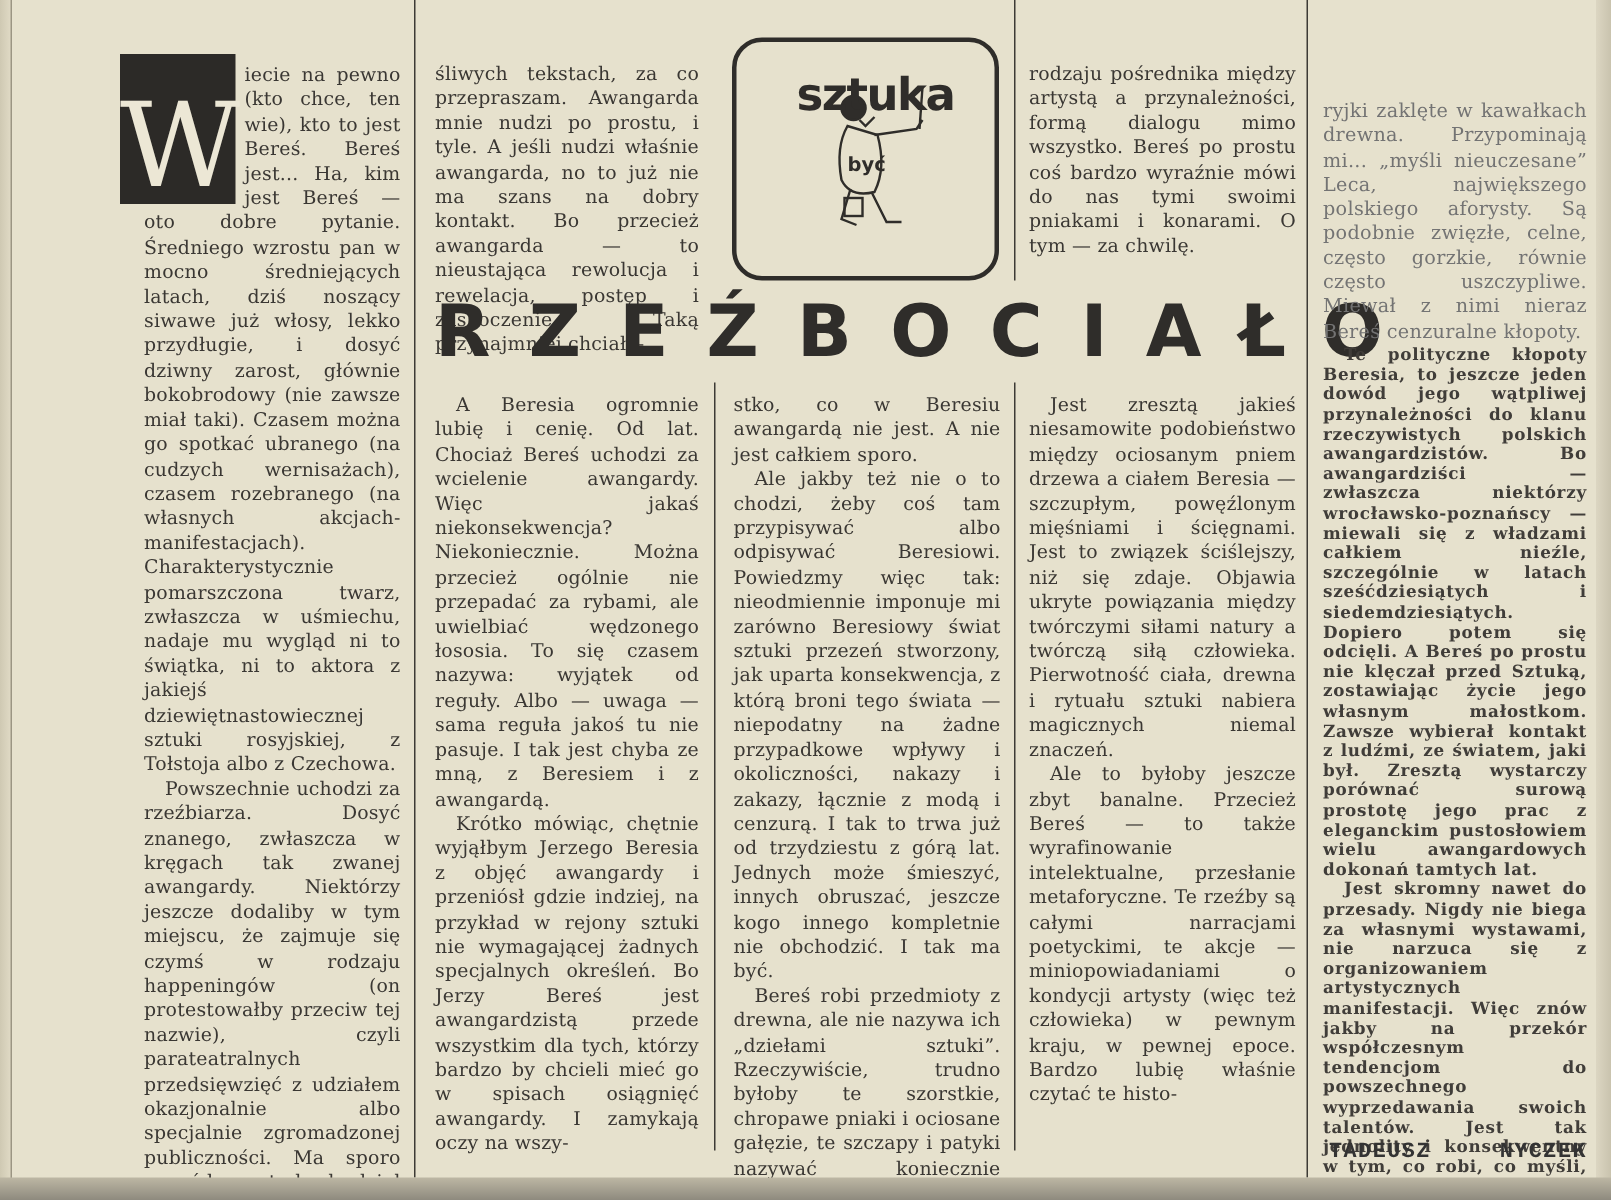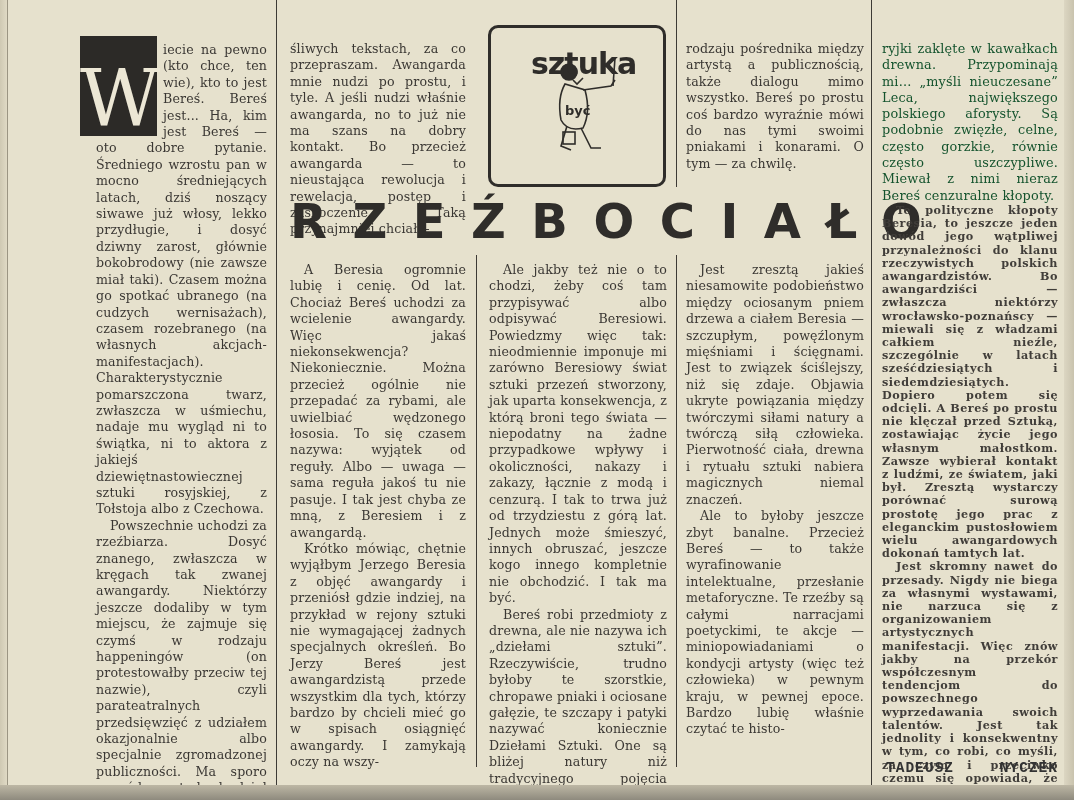--- a/index.html
+++ b/index.html
@@ -18,37 +18,37 @@
     background:linear-gradient(90deg,#dcd6c2,#c9c3ae); }
   .rule { position:absolute; width:1px; background:#3d3a35; }
   .col {
     position:absolute; font-size:12.6px; line-height:16.4px;
     text-align:justify; letter-spacing:0.15px;
   }
   .col p { margin:0; text-indent:14px; }
   .col p.noindent { text-indent:0; }
   .col5 { font-size:11.2px; line-height:13.2px; letter-spacing:0.5px; font-weight:bold; color:#403d39; }
   .col5 p { text-indent:14px; }
-  .col5 p.big { font-size:12.8px; line-height:16.3px; font-weight:normal; letter-spacing:0.2px; color:#14532d; }
+  .col5 p.big { font-size:12.8px; line-height:16.3px; font-weight:normal; letter-spacing:0.2px; color:#737373;margin-top:26px; }
   .dropcap {
     float:left; width:77px; height:100px; margin:-6px 6px 0 -16px;
     background:#2c2a27; color:#ece7d5;
     font-family:"DejaVu Serif", serif; font-size:84px; line-height:96px;
     text-align:center; padding-top:4px; box-sizing:border-box;
   }
   .dropcap span { display:inline-block; margin-top:28px; line-height:60px; font-size:78px; }
   .title {
     position:absolute; left:290px; top:193px; width:560px; height:56px;
     font-family:"DejaVu Sans", sans-serif; font-weight:bold;
     font-size:48px; letter-spacing:25.5px; color:#2f2d2a; line-height:56px;
     white-space:nowrap;
   }
   .logo {
     position:absolute; left:488px; top:25px; width:178px; height:162px;
-    border:3px solid #2f2d2a; border-radius:10px; box-sizing:border-box;
+    border:3px solid #2f2d2a; border-radius:20px; box-sizing:border-box;
   }
   .logo .w1, .logo .w3 {
     position:absolute; font-family:"DejaVu Sans", sans-serif; font-weight:bold;
     color:#2f2d2a; letter-spacing:-1px;
   }
   .logo .w1 { left:40px; top:18px; font-size:30px; }
   .logo .w3 { left:38px; top:112px; font-size:30px; }
   .logo .w2 { position:absolute; left:74px; top:75px; font-family:"DejaVu Sans", sans-serif;
     font-weight:bold; font-size:13px; color:#2f2d2a; }
   .logo svg { position:absolute; left:0; top:0; }
@@ -92,31 +92,32 @@
       <path d="M76 98 L70 118 L80 122"></path>
       <path d="M90 100 L100 120 L110 120"></path>
       <rect x="72" y="104" width="12" height="12"></rect>
     </g>
   </svg>
   <div class="w1">sztuka</div>
   <div class="w2">być</div>
 </div>
 
 <div class="col" style="left:686px; top:41px; width:178px;">
-  <p class="noindent">rodzaju pośrednika między artystą a publicznością, także dialogu mimo wszystko. Bereś po prostu coś bardzo wyraźnie mówi do nas tymi swoimi pniakami i konarami. O tym — za chwilę.</p>
+  <p class="noindent">rodzaju pośrednika między artystą a przynależności, formą dialogu mimo wszystko. Bereś po prostu coś bardzo wyraźnie mówi do nas tymi swoimi pniakami i konarami. O tym — za chwilę.</p>
 </div>
 
 <div class="title">RZEŹBOCIAŁO</div>
 
 <div class="col" style="left:290px; top:262px; width:176px;">
   <p>A Beresia ogromnie lubię i cenię. Od lat. Chociaż Bereś uchodzi za wcielenie awangardy. Więc jakaś niekonsekwencja? Niekoniecznie. Można przecież ogólnie nie przepadać za rybami, ale uwielbiać wędzonego łososia. To się czasem nazywa: wyjątek od reguły. Albo — uwaga — sama reguła jakoś tu nie pasuje. I tak jest chyba ze mną, z Beresiem i z awangardą.</p>
   <p>Krótko mówiąc, chętnie wyjąłbym Jerzego Beresia z objęć awangardy i przeniósł gdzie indziej, na przykład w rejony sztuki nie wymagającej żadnych specjalnych określeń. Bo Jerzy Bereś jest awangardzistą przede wszystkim dla tych, którzy bardzo by chcieli mieć go w spisach osiągnięć awangardy. I zamykają oczy na wszy-</p>
 </div>
 
 <div class="col" style="left:489px; top:262px; width:178px;">
+  <p class="noindent">stko, co w Beresiu awangardą nie jest. A nie jest całkiem sporo.</p>
   <p>Ale jakby też nie o to chodzi, żeby coś tam przypisywać albo odpisywać Beresiowi. Powiedzmy więc tak: nieodmiennie imponuje mi zarówno Beresiowy świat sztuki przezeń stworzony, jak uparta konsekwencja, z którą broni tego świata — niepodatny na żadne przypadkowe wpływy i okoliczności, nakazy i zakazy, łącznie z modą i cenzurą. I tak to trwa już od trzydziestu z górą lat. Jednych może śmieszyć, innych obruszać, jeszcze kogo innego kompletnie nie obchodzić. I tak ma być.</p>
   <p>Bereś robi przedmioty z drewna, ale nie nazywa ich „dziełami sztuki”. Rzeczywiście, trudno byłoby te szorstkie, chropawe pniaki i ociosane gałęzie, te szczapy i patyki nazywać koniecznie Dziełami Sztuki. One są bliżej natury niż tradycyjnego pojęcia „sztuki”. No, powiedzmy, do pewnego stopnia. Bo na pewno chcą być czymś w</p>
 </div>
 
 <div class="col" style="left:686px; top:262px; width:178px;">
   <p>Jest zresztą jakieś niesamowite podobieństwo między ociosanym pniem drzewa a ciałem Beresia — szczupłym, powęźlonym mięśniami i ścięgnami. Jest to związek ściślejszy, niż się zdaje. Objawia ukryte powiązania między twórczymi siłami natury a twórczą siłą człowieka. Pierwotność ciała, drewna i rytuału sztuki nabiera magicznych niemal znaczeń.</p>
   <p>Ale to byłoby jeszcze zbyt banalne. Przecież Bereś — to także wyrafinowanie intelektualne, przesłanie metaforyczne. Te rzeźby są całymi narracjami poetyckimi, te akcje — miniopowiadaniami o kondycji artysty (więc też człowieka) w pewnym kraju, w pewnej epoce. Bardzo lubię właśnie czytać te histo-</p>
 </div>
 
 <div class="col col5" style="left:882px; top:41px; width:176px;">

